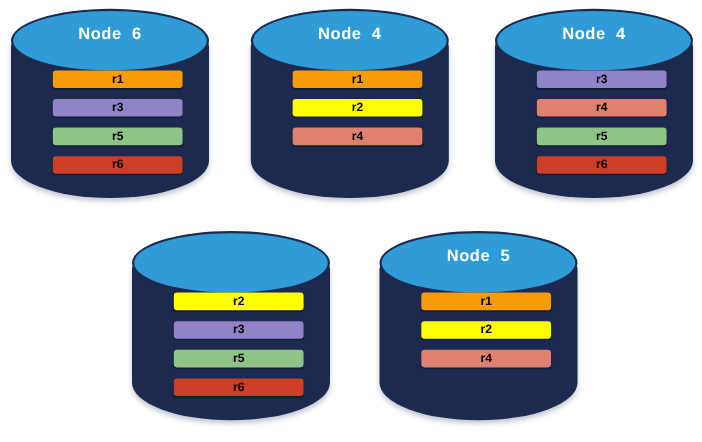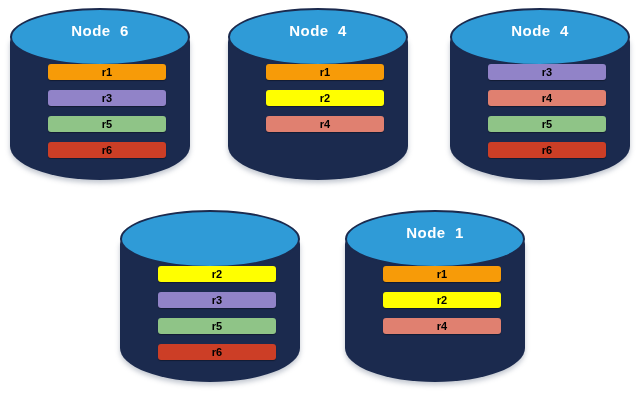--- a/index.html
+++ b/index.html
@@ -126,20 +126,20 @@
       <div class="replicas">
         <div class="replica" style="background: rgb(255, 255, 0);">r2</div>
         <div class="replica" style="background: rgb(145, 131, 200);">r3</div>
         <div class="replica" style="background: rgb(143, 196, 135);">r5</div>
         <div class="replica" style="background: rgb(204, 62, 38);">r6</div>
       </div>
     </div>
     <div class="node" style="left: 345px; top: 210px;">
       <div class="cyl-body" style="background: rgb(27, 42, 78);"></div>
       <div class="cyl-top" style="background: rgb(47, 155, 215); border-color: rgb(27, 42, 78);"></div>
-      <div class="node-label">Node  1</div>
+      <div class="node-label">Node  5</div>
       <div class="replicas">
         <div class="replica" style="background: rgb(247, 155, 8);">r1</div>
         <div class="replica" style="background: rgb(255, 255, 0);">r2</div>
         <div class="replica" style="background: rgb(224, 128, 112);">r4</div>
       </div>
     </div>
   </div>
 
 </body></html>

